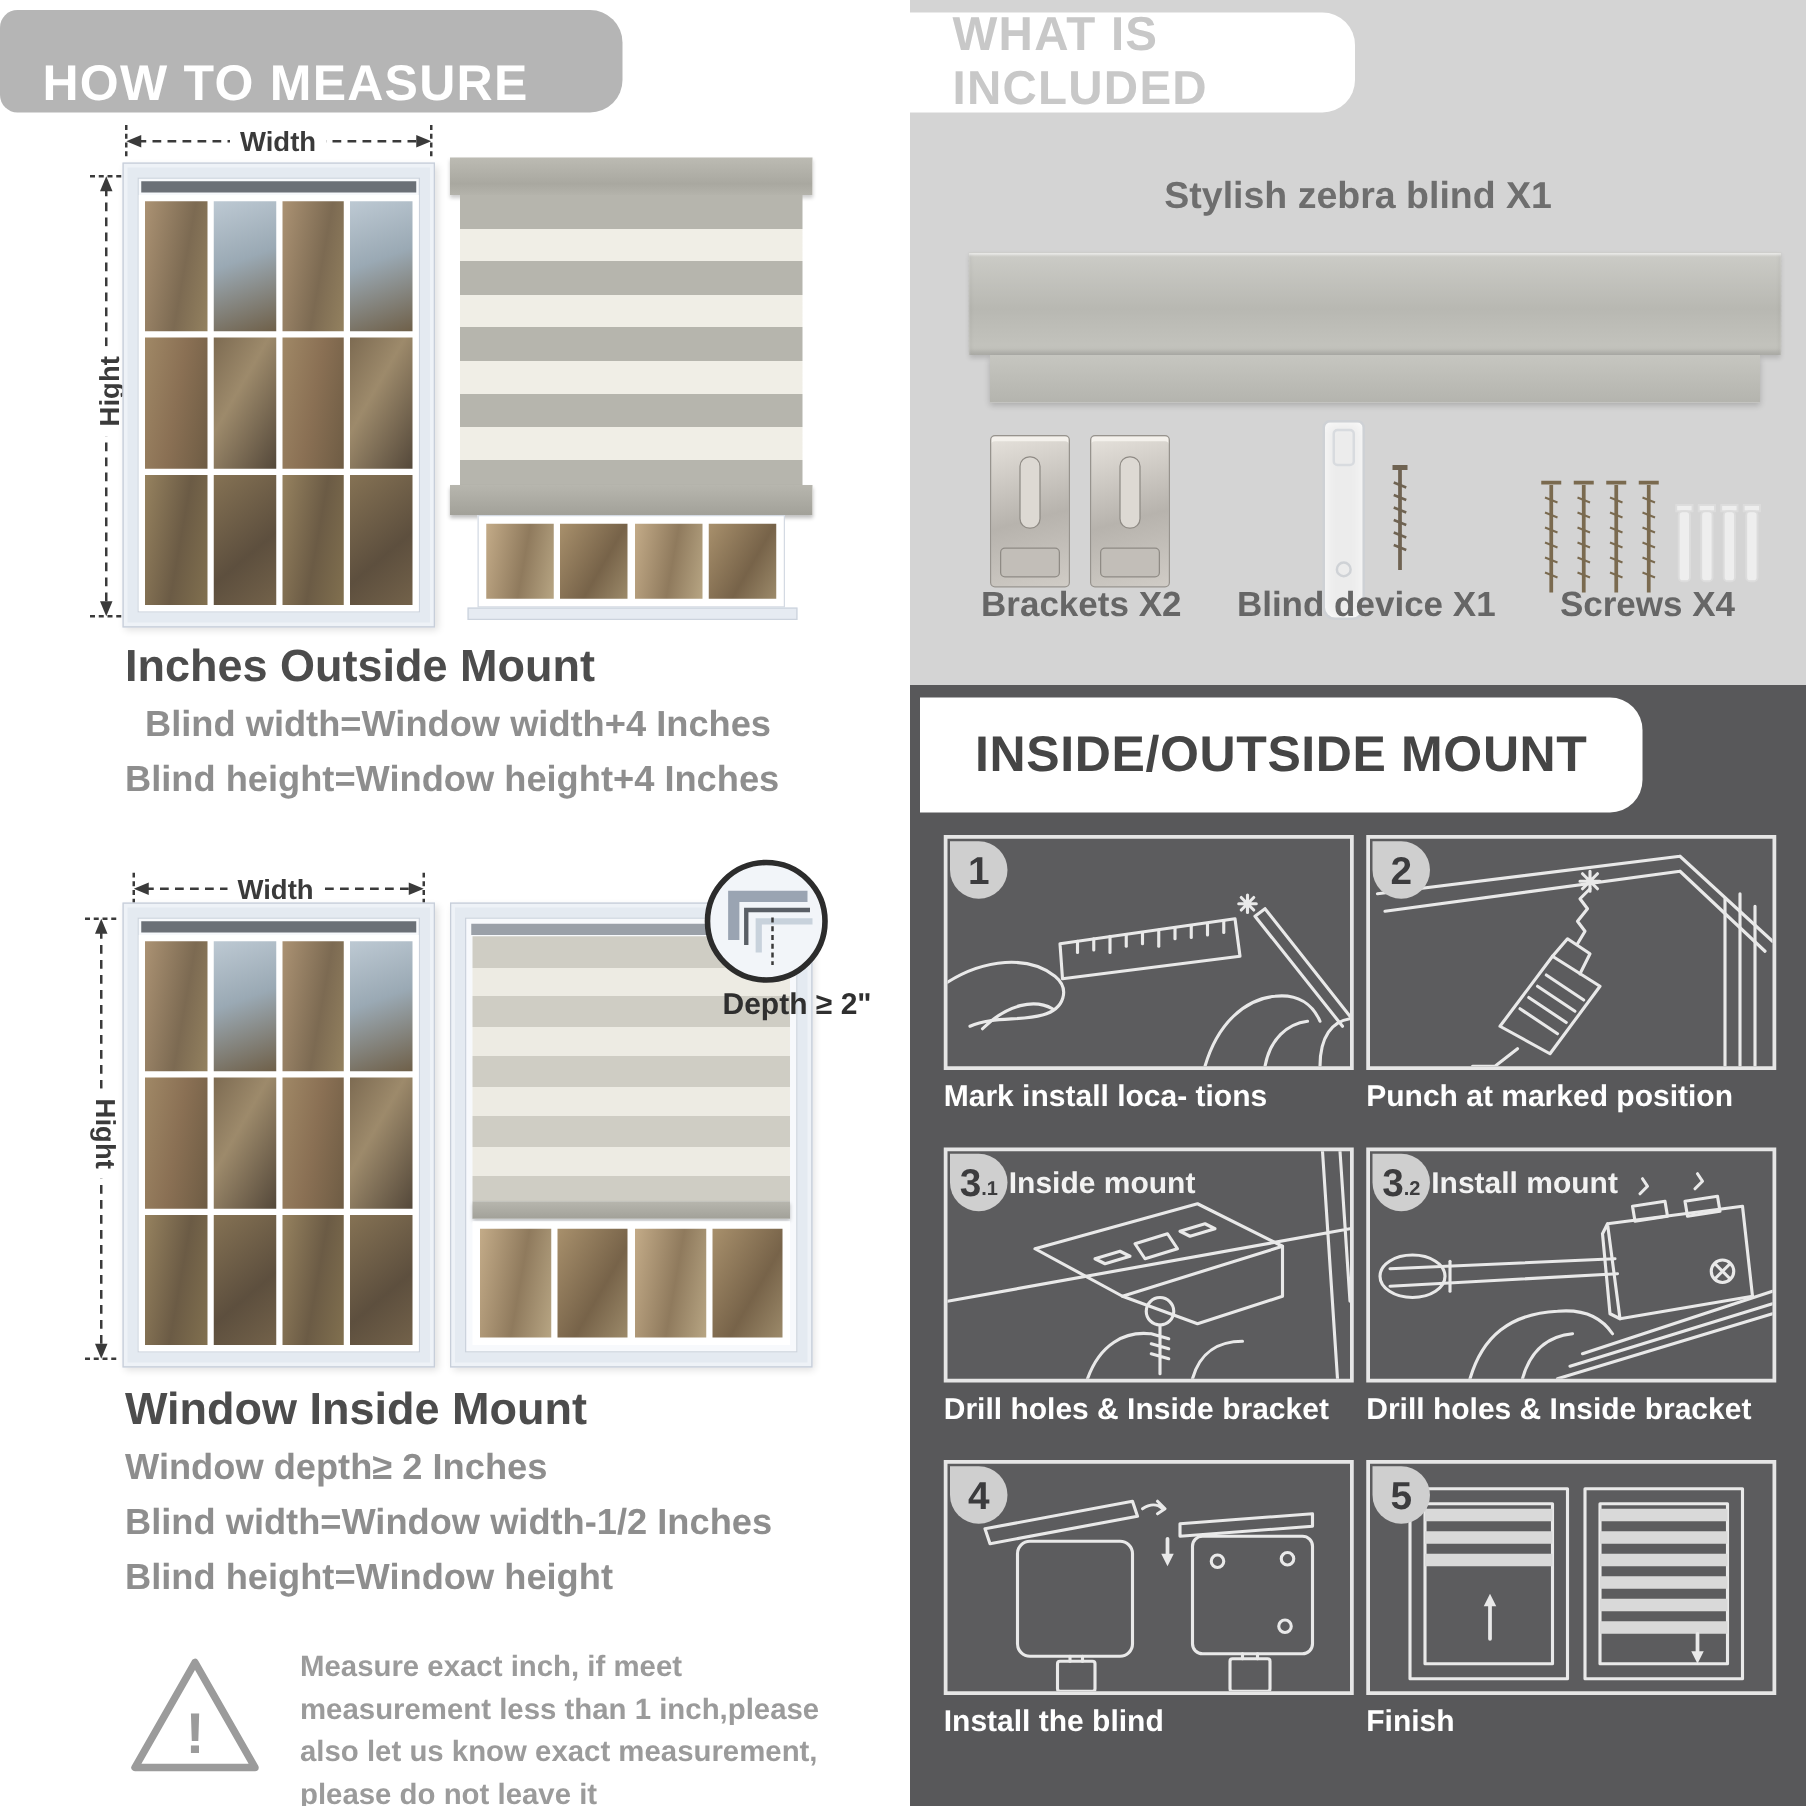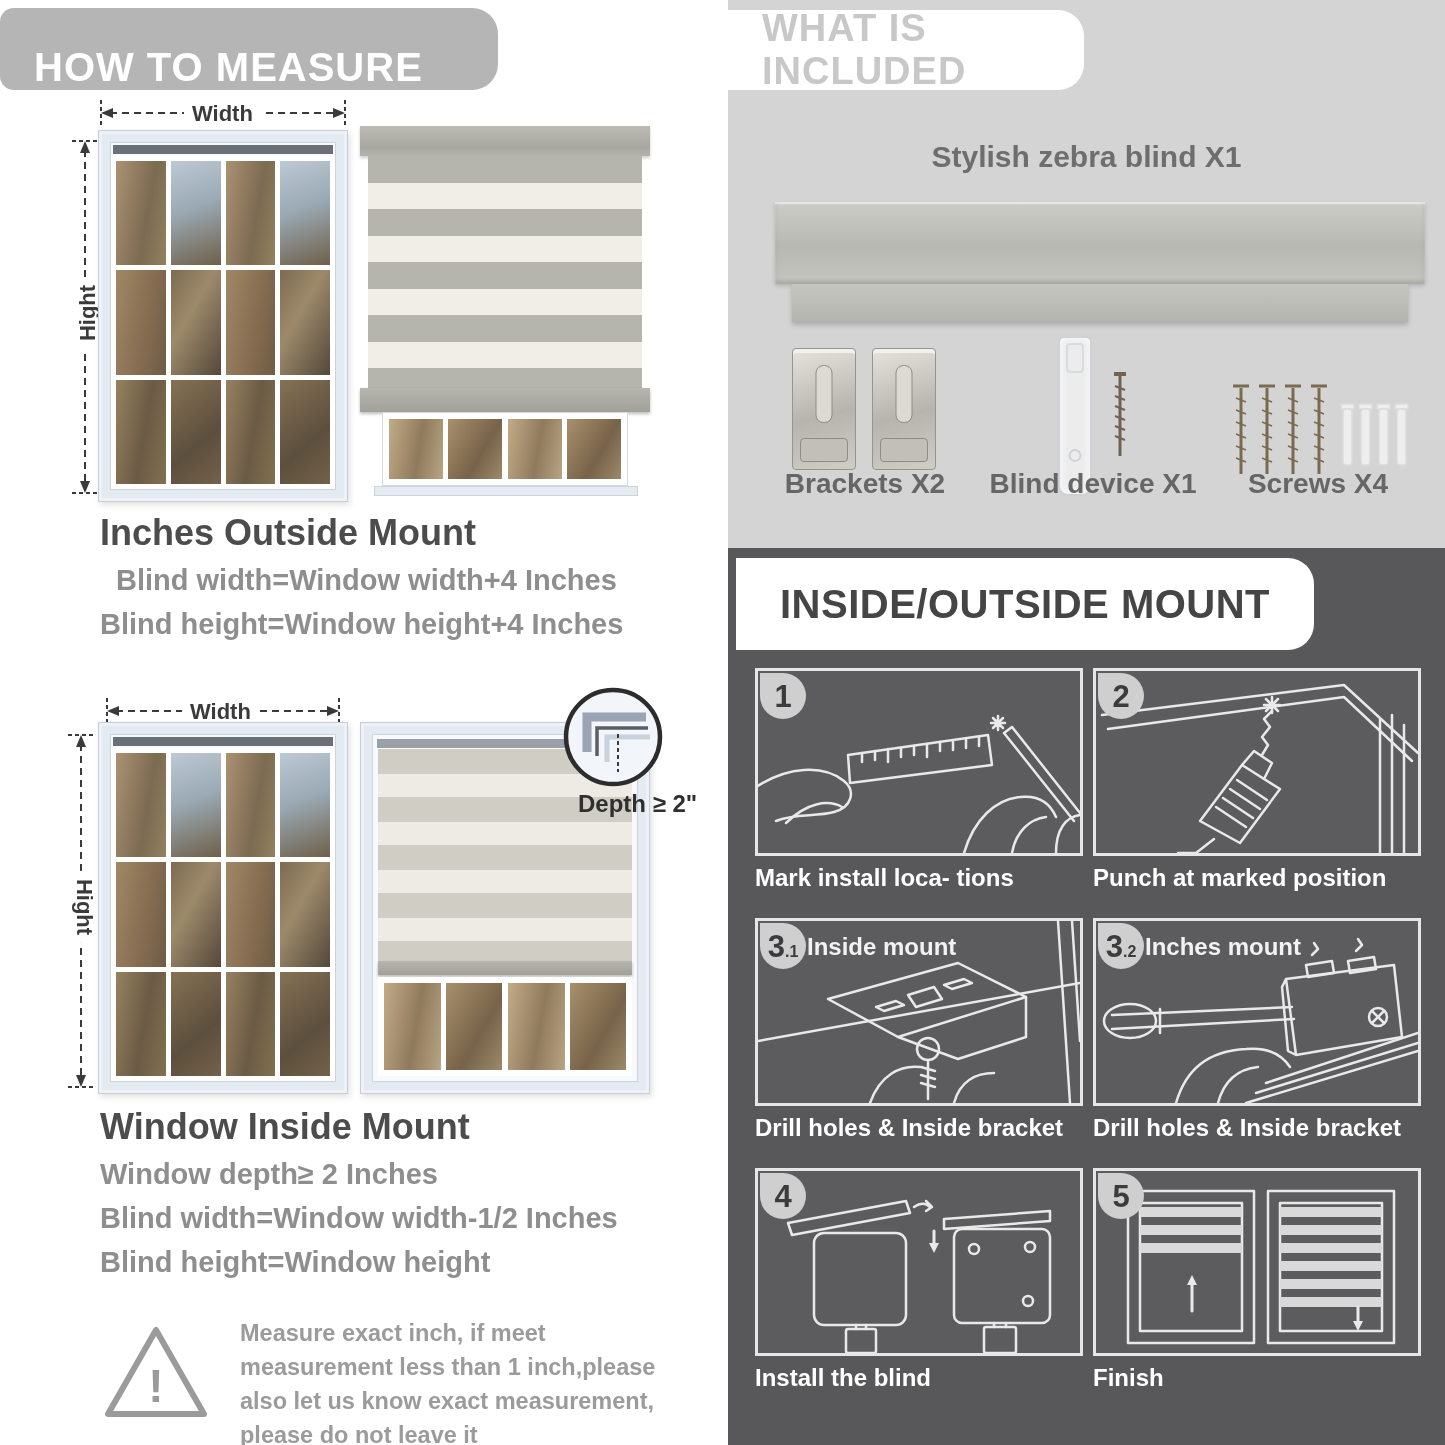--- a/index.html
+++ b/index.html
@@ -419,21 +419,21 @@
         <path d="M16,94 L196,86 M16,108 L198,98"></path>
         <ellipse cx="34" cy="100" rx="26" ry="17"></ellipse>
         <path d="M64,88 L64,112"></path>
         <path d="M80,182 C90,148 112,130 150,128 C172,126 186,134 194,146"></path>
         <path d="M122,182 C128,160 142,148 162,146"></path>
       </svg>
       <div class="badge">
         <span class="badge-num">3</span>
           <span class="badge-sub">.2</span>
       </div>
-      <div class="step-title">Inches mount</div>
+      <div class="step-title">Install mount</div>
     </div>
     <div class="caption">Drill holes &amp;  Inside bracket</div>
   </div>
 
   <div class="abs" style="left:755px;top:1168px;width:328px;">
     <div class="panel-img">
       <svg class="lineart" width="322" height="182" viewBox="0 0 322 182" fill="none" stroke="#e9e9e9" stroke-width="2.5" stroke-linecap="round" stroke-linejoin="round">
         <path d="M30,52 L148,30 L152,42 L34,64 Z"></path>
         <rect x="56" y="62" width="92" height="92" rx="10"></rect>
         <rect x="88" y="158" width="30" height="24" rx="2"></rect>

